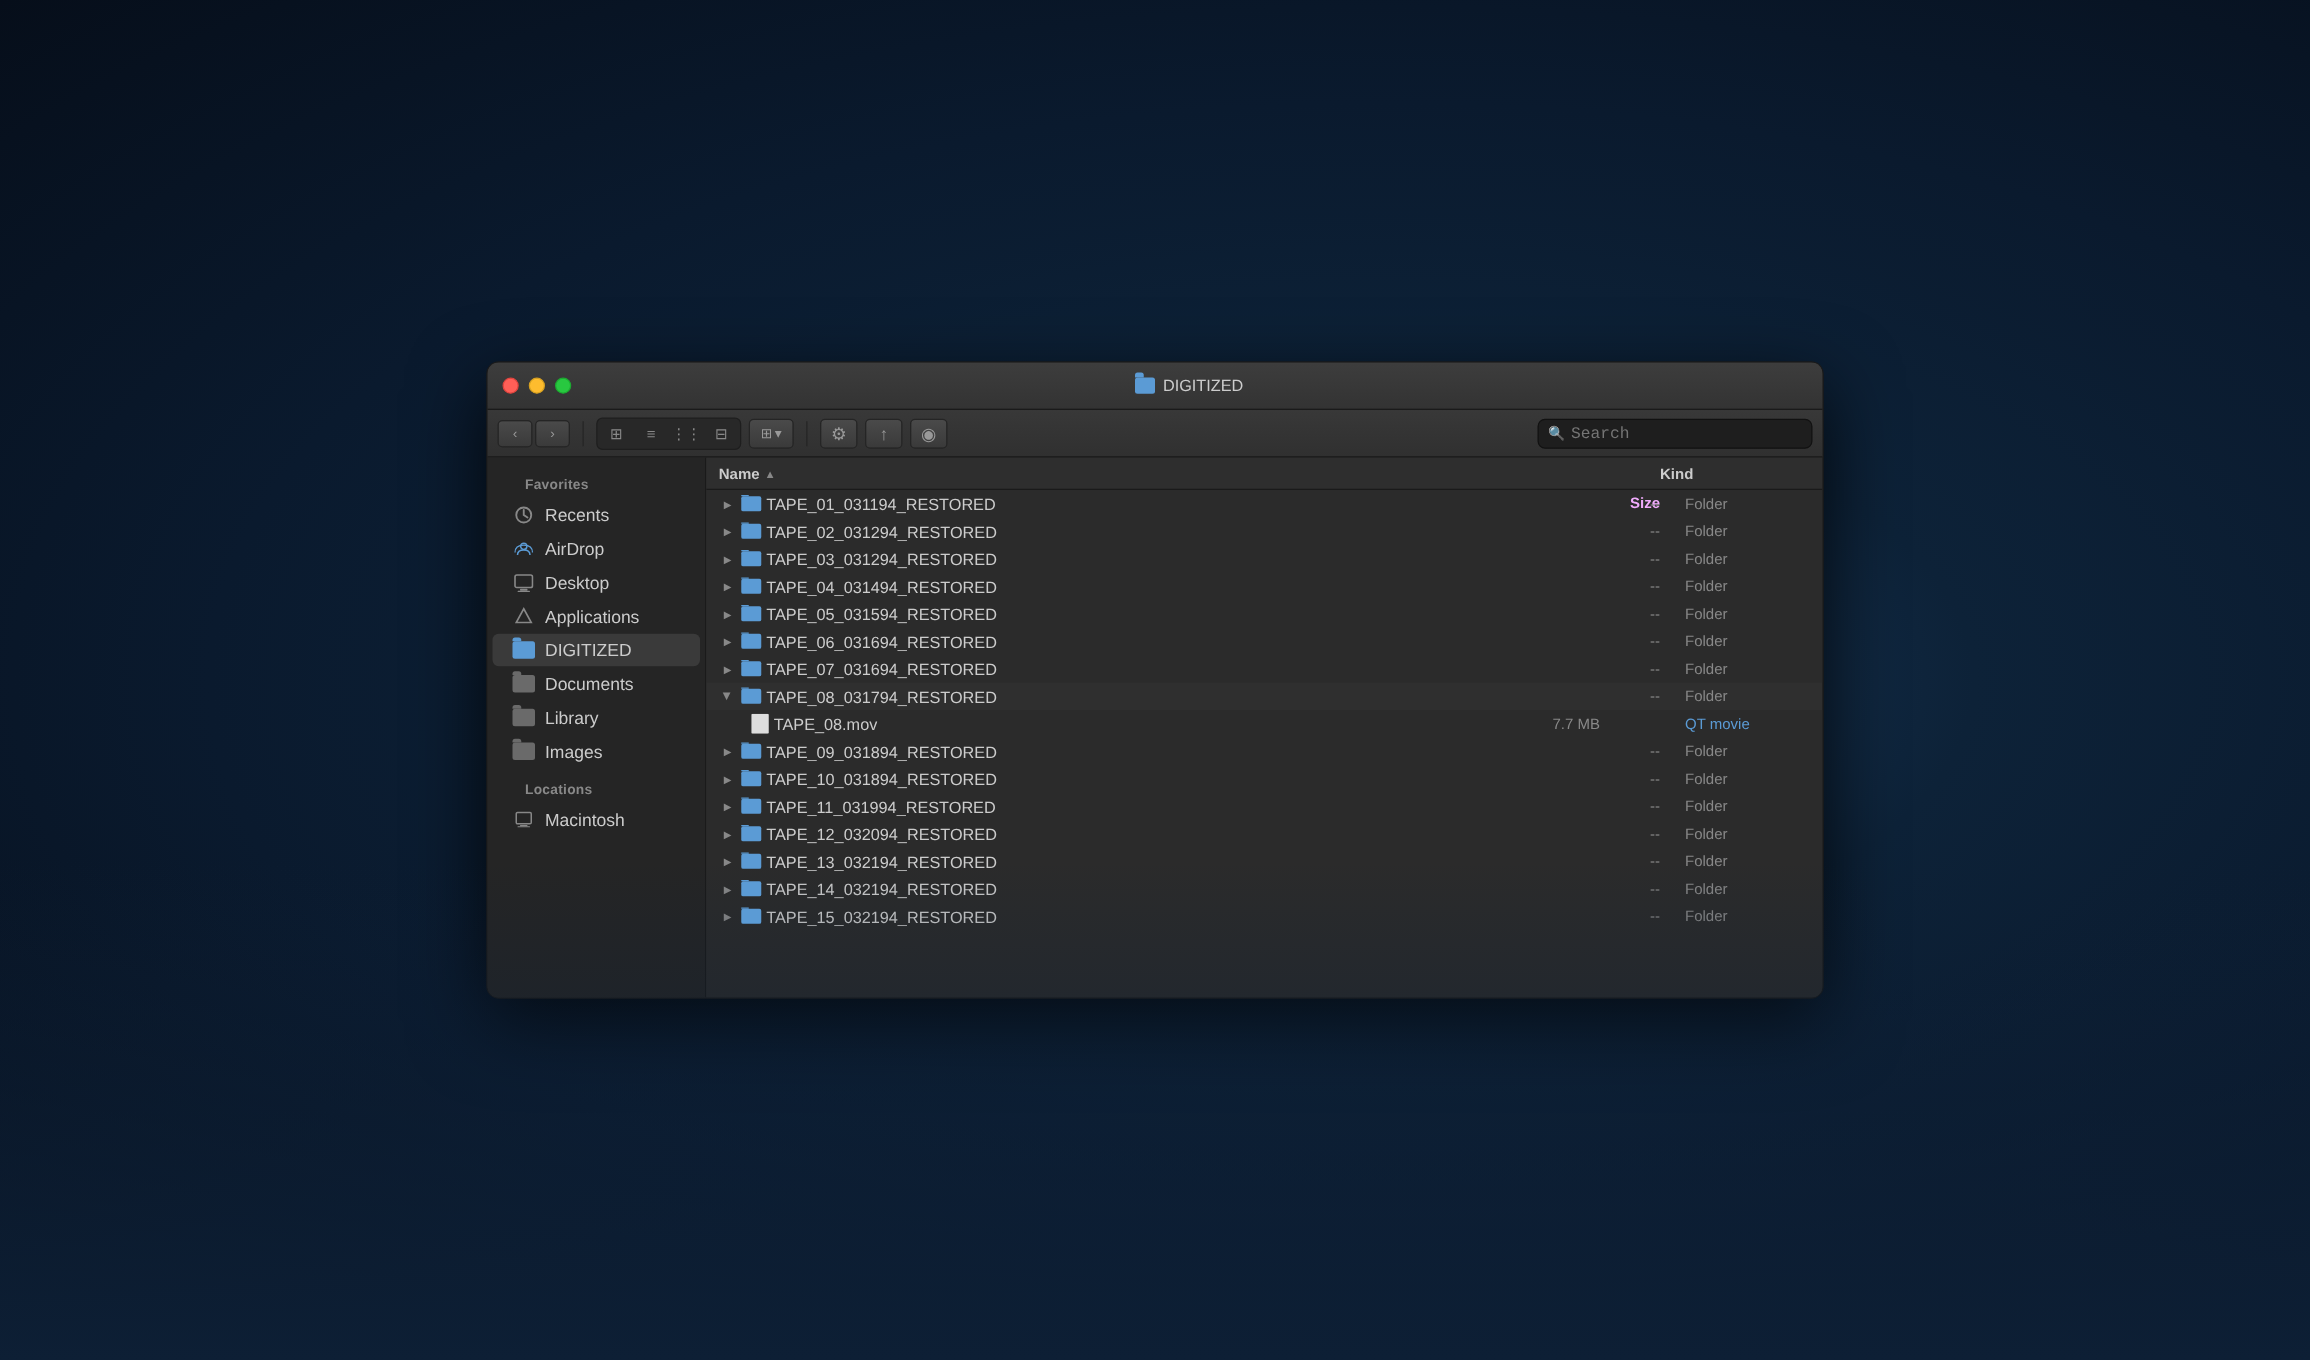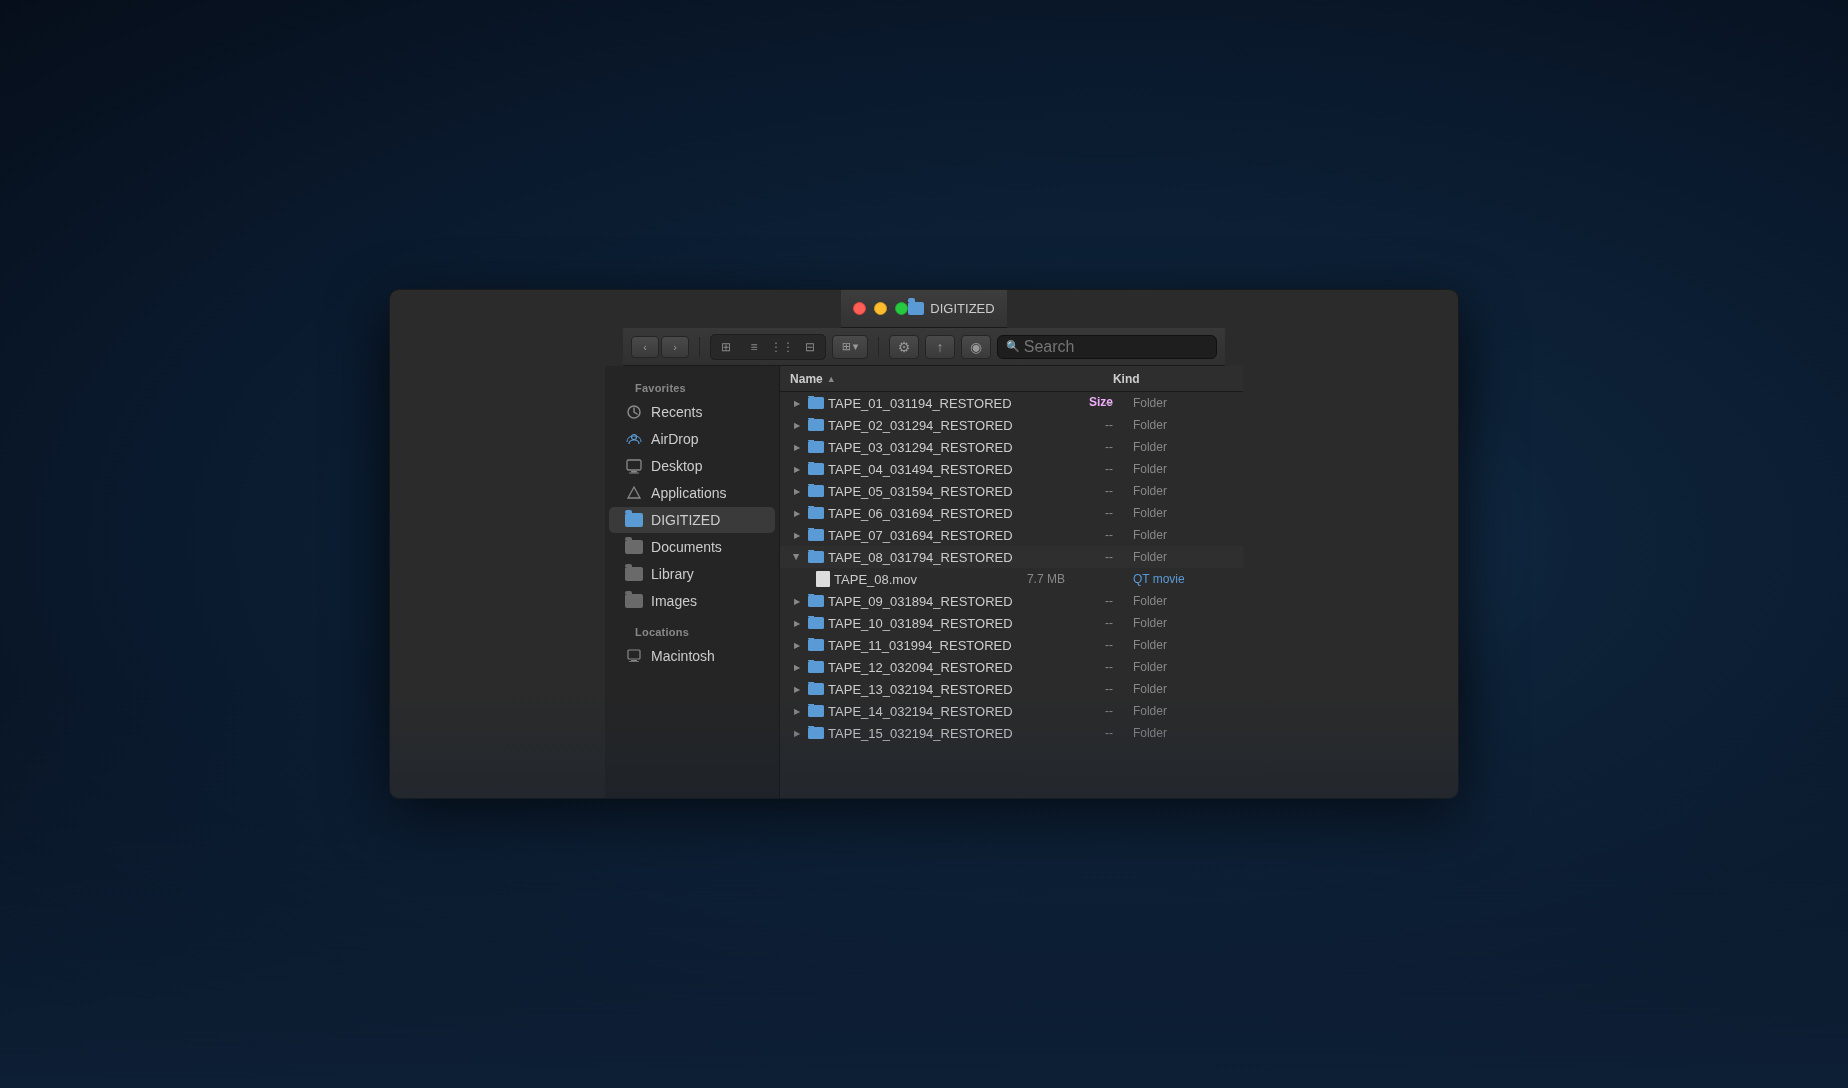--- a/index.html
+++ b/index.html
@@ -27,21 +27,20 @@
     .finder-window {
       width: 1070px;
       height: 510px;
       background: #2b2b2b;
       border-radius: 10px;
       overflow: hidden;
       box-shadow: 0 20px 60px rgba(0,0,0,0.8);
       display: flex;
       flex-direction: column;
       border: 1px solid #1a1a1a;
-      align-items: center;
     }
 
     
     .titlebar {
       height: 38px;
       background: linear-gradient(to bottom, #3d3d3d, #333333);
       display: flex;
       align-items: center;
       padding: 0 12px;
       border-bottom: 1px solid #1a1a1a;
@@ -180,22 +179,23 @@
       display: flex;
       align-items: center;
       padding: 0 8px;
       gap: 4px;
     }
     .search-box input {
       background: transparent;
       border: none;
       outline: none;
       color: #eab308;
-      font-size: 16px;
+      font-size: 13px;
       width: 100%;
+      font-family: Liberation Mono, monospace;
     }
     .search-icon-svg { color: #666; font-size: 11px; }
 
     
     .main-content {
       display: flex;
       flex: 1;
       overflow: hidden;
     }
 

